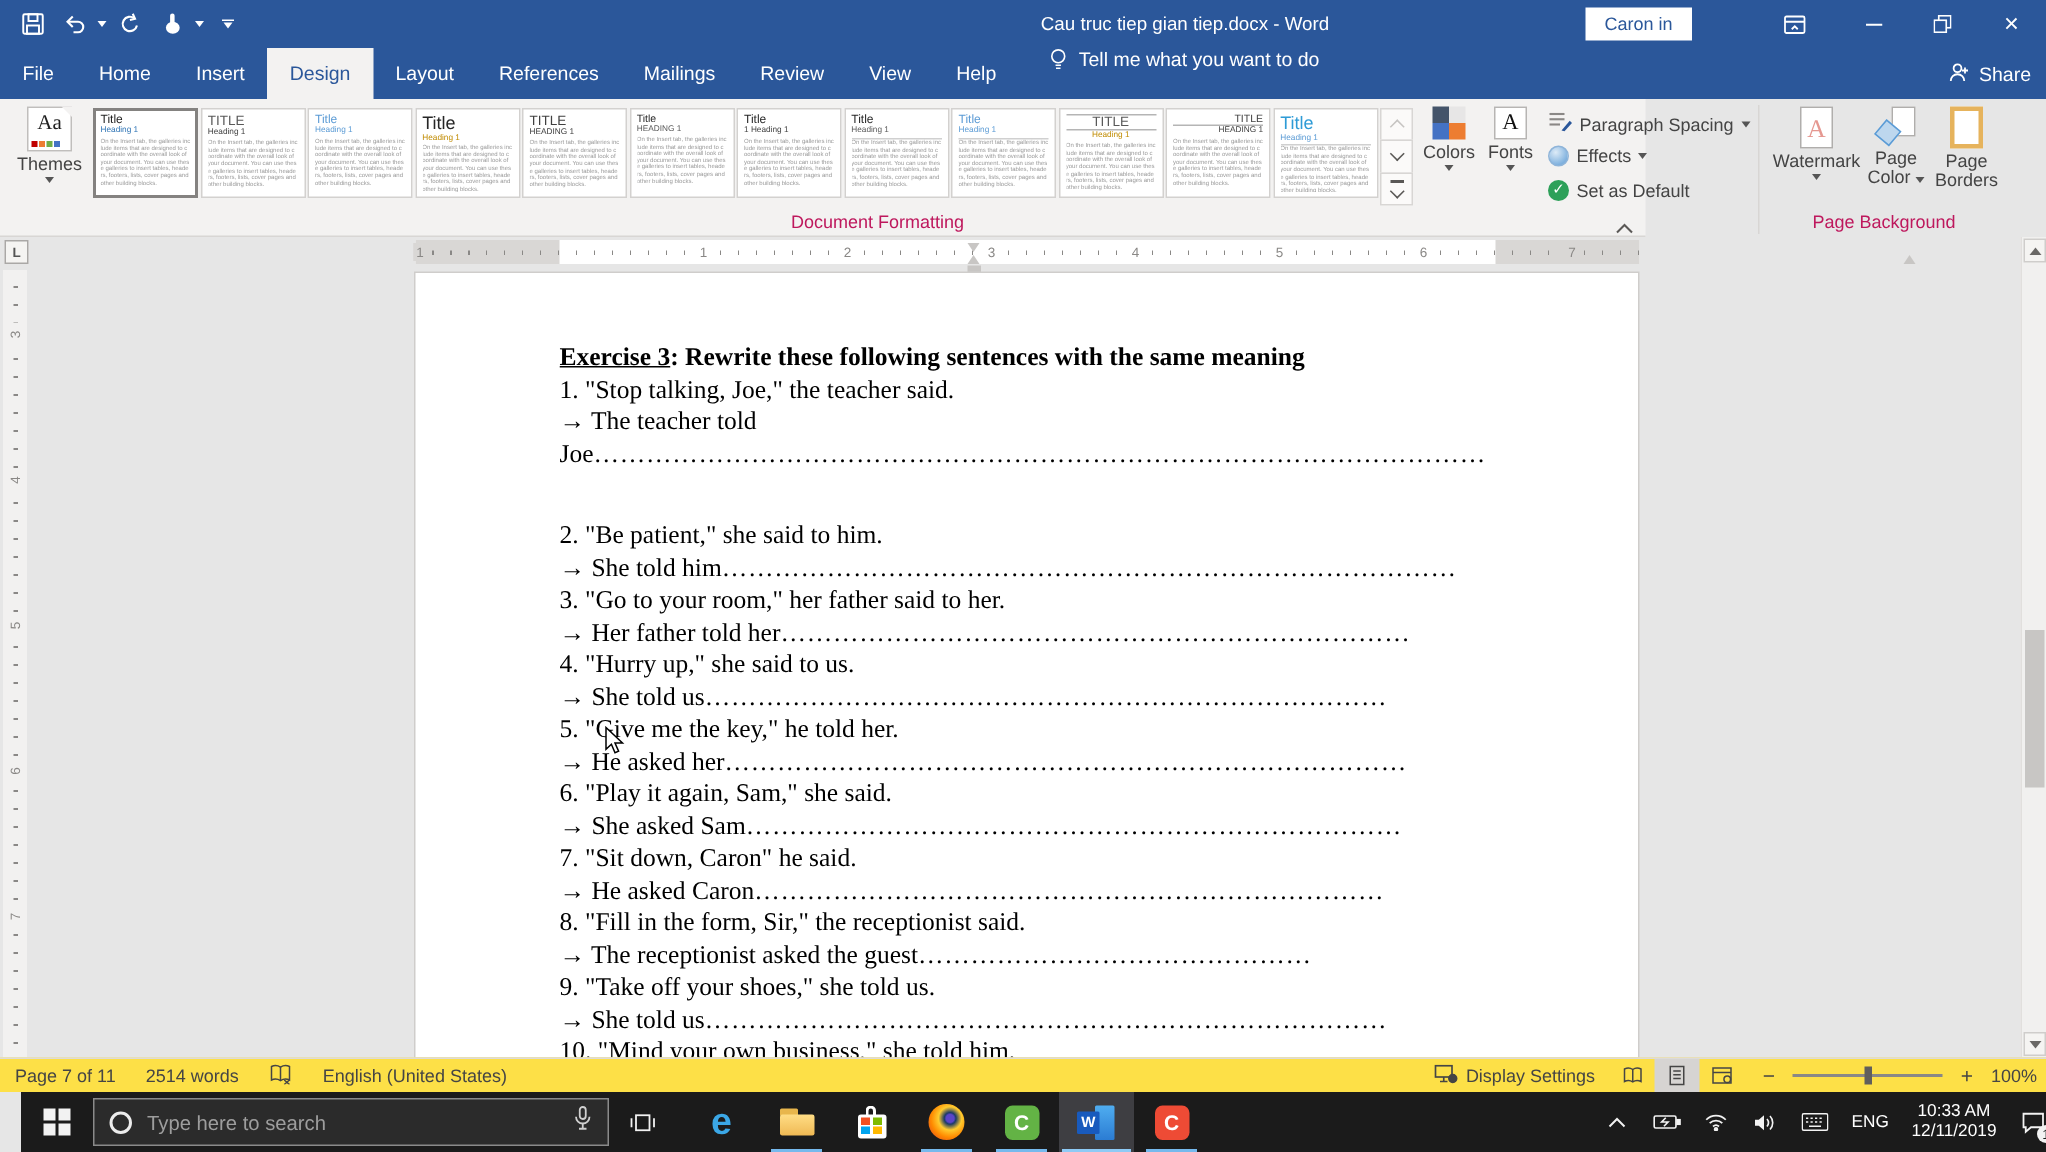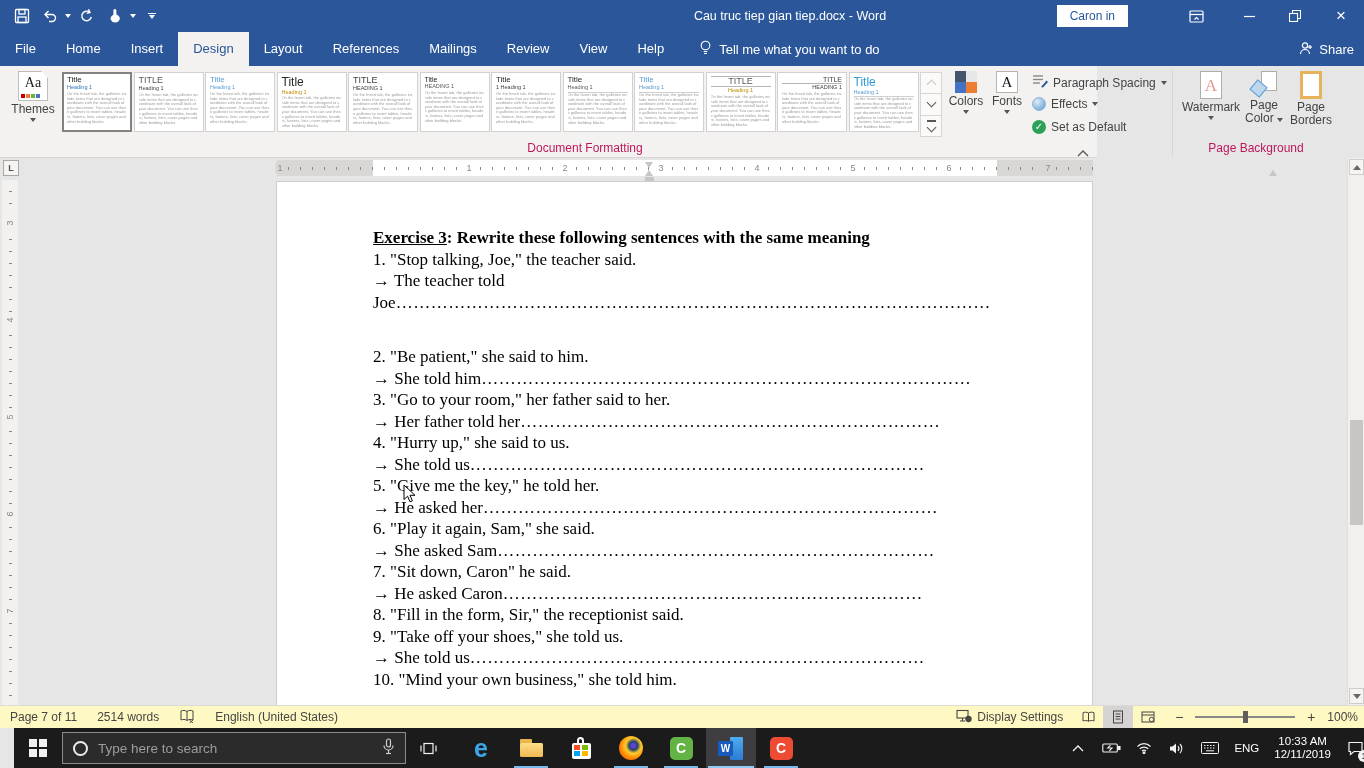--- a/index.html
+++ b/index.html
@@ -17,21 +17,21 @@
   .doc-title { position:absolute; left:790px; top:0; transform:translateX(-50%); line-height:32px; font-size:12.5px; color:#fff; white-space:nowrap; }
   .signin { position:absolute; right:236px; top:5px; background:#fff; color:#2b579a; font-size:12px; padding:4px 13px; cursor:default; }
   .win-btns { position:absolute; right:0; top:0; height:32px; display:flex; }
   .win-btn { width:46px; height:32px; display:flex; align-items:center; justify-content:center; color:#fff; font-size:17px; }
   .ribbon-display-btn { position:absolute; right:148px; top:0; width:40px; height:32px; display:flex; align-items:center; justify-content:center; }
 
   
   .tabrow { position:absolute; left:0; top:32px; width:1364px; height:34px; background:#2b579a; display:flex; align-items:flex-end; }
   .tab { color:#fff; font-size:13px; padding:0 15px; height:34px; line-height:34px; white-space:nowrap; }
   .tab.active { background:#f3f2f1; color:#2b579a; }
-  .tellme { display:flex; align-items:center; gap:7px; color:#fff; font-size:13px; height:34px; margin-left:20px; white-space:nowrap; }
+  .tellme { display:flex; gap:7px; color:#fff; font-size:13px; height:34px; margin-left:20px; white-space:nowrap; }
   .share { position:absolute; right:10px; top:32px; height:34px; display:flex; align-items:center; gap:6px; color:#fff; font-size:13px; }
 
   
   .ribbon { position:absolute; left:0; top:66px; width:1097px; height:92px; background:#f3f2f1; border-bottom:1px solid #d8d6d4; }
   .themes-btn { position:absolute; left:8px; top:5px; width:50px; height:68px; display:flex; flex-direction:column; align-items:center; gap:2px; }
   .themes-ic { width:30px; height:30px; background:#fff; border:1px solid #c0bebc; position:relative; font-family:"Liberation Serif",serif; font-size:14px; text-align:center; line-height:22px; color:#222; }
   .themes-ic .palette { position:absolute; left:2px; bottom:2px; display:flex; gap:1px; }
   .themes-ic .palette i { width:4px; height:4px; display:block; }
   .themes-ic .fold { position:absolute; right:-1px; top:-1px; width:0; height:0; border-top:7px solid #f3f2f1; border-left:7px solid transparent; }
   .rb-label { font-size:12px; color:#444; text-align:center; line-height:13px; }
@@ -93,21 +93,21 @@
 
   .vscroll { position:absolute; right:0; top:0; width:17px; height:547px; background:#f1f0ef; border-left:1px solid #e1dfdd; }
   .vs-btn { position:absolute; left:1px; width:15px; height:16px; background:#f5f4f2; border:1px solid #cfcdcb; display:flex; align-items:center; justify-content:center; }
   .tri-up { width:0; height:0; border-left:4px solid transparent; border-right:4px solid transparent; border-bottom:5px solid #6a6866; }
   .tri-dn { width:0; height:0; border-left:4px solid transparent; border-right:4px solid transparent; border-top:5px solid #6a6866; }
   .vs-thumb { position:absolute; left:2px; top:262px; width:13px; height:105px; background:#c8c6c4; }
 
   .cursor-arrow { position:absolute; left:403px; top:326px; }
 
   
-  .statusbar { position:absolute; left:0; top:705px; width:1364px; height:23px; background:#fef9c3; border-top:1px solid #dddbd9; display:flex; align-items:center; font-size:12px; color:#454545; }
+  .statusbar { position:absolute; left:0; top:705px; width:1364px; height:23px; background:#fde047; border-top:1px solid #dddbd9; display:flex; align-items:center; font-size:12px; color:#454545; }
   .sb-left { display:flex; align-items:center; gap:20px; padding-left:10px; }
   .sb-right { position:absolute; right:6px; display:flex; align-items:center; gap:10px; }
   .sb-views { display:flex; align-items:center; }
   .sb-view { width:30px; height:22px; display:flex; align-items:center; justify-content:center; }
   .sb-view.active { background:#d6d4d2; }
   .zoom-track { width:100px; height:2px; background:#8a8886; position:relative; }
   .zoom-thumb { position:absolute; left:48px; top:-5px; width:5px; height:12px; background:#605e5c; }
   .zoom-sign { font-size:14px; color:#444; width:12px; text-align:center; }
 
   
@@ -450,20 +450,21 @@
           <div class="dline"><span>→ Her father told her</span><span class="dots">………………………………………………………………</span></div>
           <div class="dline"><span>4. "Hurry up," she said to us.</span></div>
           <div class="dline"><span>→ She told us</span><span class="dots">……………………………………………………………………</span></div>
           <div class="dline"><span>5. "Give me the key," he told her.</span></div>
           <div class="dline"><span>→ He asked her</span><span class="dots">……………………………………………………………………</span></div>
           <div class="dline"><span>6. "Play it again, Sam," she said.</span></div>
           <div class="dline"><span>→ She asked Sam</span><span class="dots">…………………………………………………………………</span></div>
           <div class="dline"><span>7. "Sit down, Caron" he said.</span></div>
           <div class="dline"><span>→ He asked Caron</span><span class="dots">………………………………………………………………</span></div>
           <div class="dline"><span>8. "Fill in the form, Sir," the receptionist said.</span></div>
+          <div class="dline"><span>→ The receptionist asked the guest</span><span class="dots">………………………………………</span></div>
           <div class="dline"><span>9. "Take off your shoes," she told us.</span></div>
           <div class="dline"><span>→ She told us</span><span class="dots">……………………………………………………………………</span></div>
           <div class="dline"><span>10. "Mind your own business," she told him.</span></div>
         </div>
     </div>
 
     <div class="vscroll">
       <div class="vs-btn" style="top:1px;">
           <span class="tri-up"></span>
         </div>

